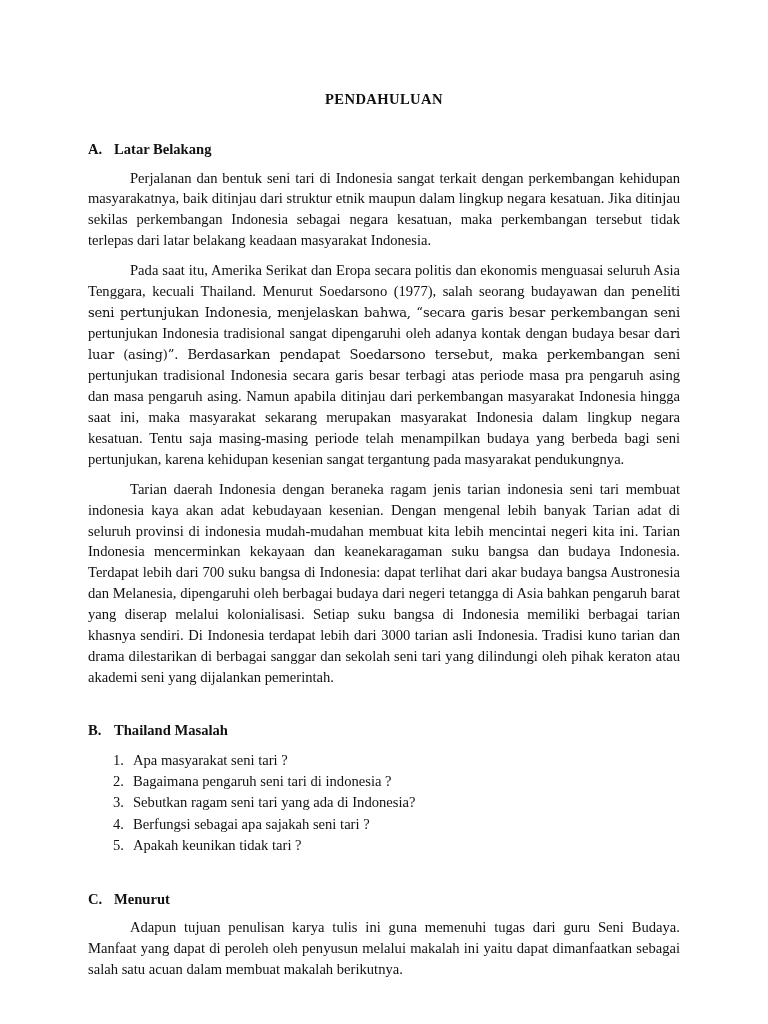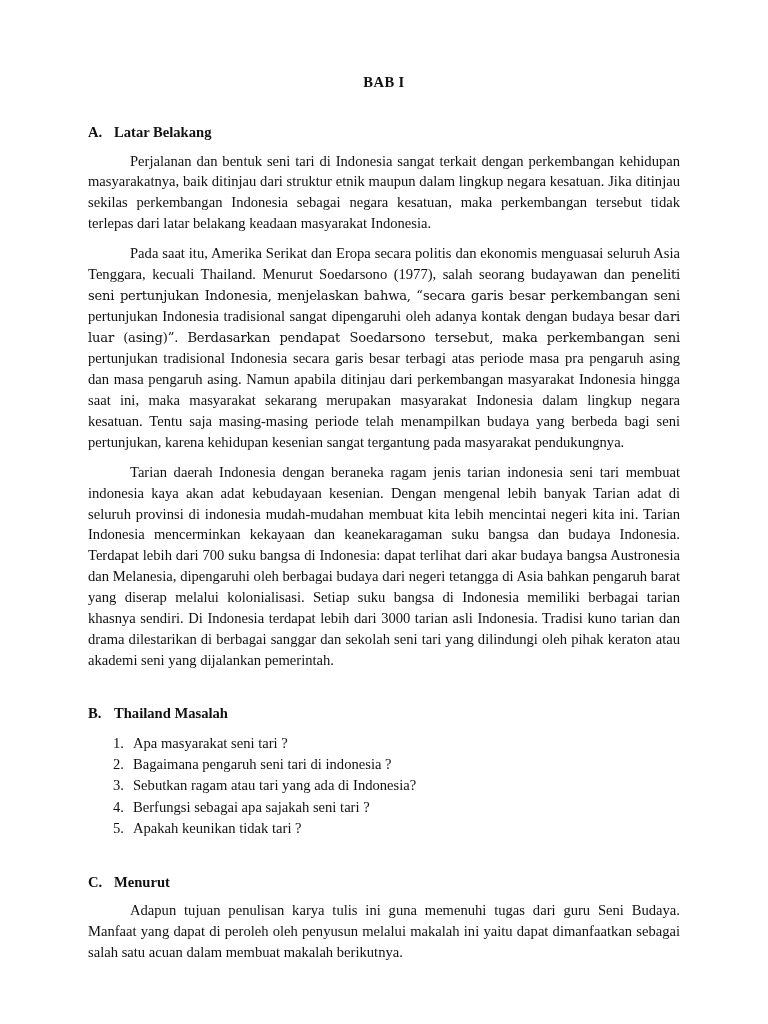--- a/index.html
+++ b/index.html
@@ -99,22 +99,22 @@
   ol.qlist li .q-text {
     flex: 1 1 auto;
   }
 </style>
 </head>
 <body>
 
 <div class="page">
   <div class="content">
 
-    <h1 class="doc-title first">BAB I</h1>
 
+    <h2 class="doc-title second">PENDAHULUAN</h2>
 
     <div class="section-heading">
       <span class="sec-letter">A.</span>
       <span class="sec-label">Latar Belakang</span>
     </div>
 
     <p class="body">Perjalanan dan bentuk seni tari di Indonesia sangat terkait dengan perkembangan kehidupan masyarakatnya, baik ditinjau dari struktur etnik maupun dalam lingkup negara kesatuan. Jika ditinjau sekilas perkembangan Indonesia sebagai negara kesatuan, maka perkembangan tersebut tidak terlepas dari latar belakang keadaan masyarakat Indonesia.</p>
 
     <p class="body"><span>Pada saat itu, Amerika Serikat dan Eropa secara politis dan ekonomis menguasai seluruh Asia Tenggara, kecuali Thailand. Menurut Soedarsono (1977), salah seorang budayawan dan </span><span class="altfont">peneliti seni pertunjukan Indonesia, menjelaskan bahwa, “secara garis besar perkembangan seni </span><span>pertunjukan Indonesia tradisional sangat dipengaruhi oleh adanya kontak dengan budaya besar </span><span class="altfont">dari luar (asing)”. Berdasarkan pendapat Soedarsono tersebut, maka perkembangan seni </span><span>pertunjukan tradisional Indonesia secara garis besar terbagi atas periode masa pra pengaruh asing dan masa pengaruh asing. Namun apabila ditinjau dari perkembangan masyarakat Indonesia hingga saat ini, maka masyarakat sekarang merupakan masyarakat Indonesia dalam lingkup negara kesatuan. Tentu saja masing-masing periode telah menampilkan budaya yang berbeda bagi seni pertunjukan, karena kehidupan kesenian sangat tergantung pada masyarakat pendukungnya.</span></p>
 
@@ -130,21 +130,21 @@
       <li>
         <span class="q-num">1.</span>
         <span class="q-text">Apa masyarakat seni tari ?</span>
       </li>
       <li>
         <span class="q-num">2.</span>
         <span class="q-text">Bagaimana pengaruh seni tari di indonesia ?</span>
       </li>
       <li>
         <span class="q-num">3.</span>
-        <span class="q-text">Sebutkan ragam atau tari yang ada di Indonesia?</span>
+        <span class="q-text">Sebutkan ragam seni tari yang ada di Indonesia?</span>
       </li>
       <li>
         <span class="q-num">4.</span>
         <span class="q-text">Berfungsi sebagai apa sajakah seni tari ?</span>
       </li>
       <li>
         <span class="q-num">5.</span>
         <span class="q-text">Apakah keunikan tidak tari ?</span>
       </li>
     </ol>

